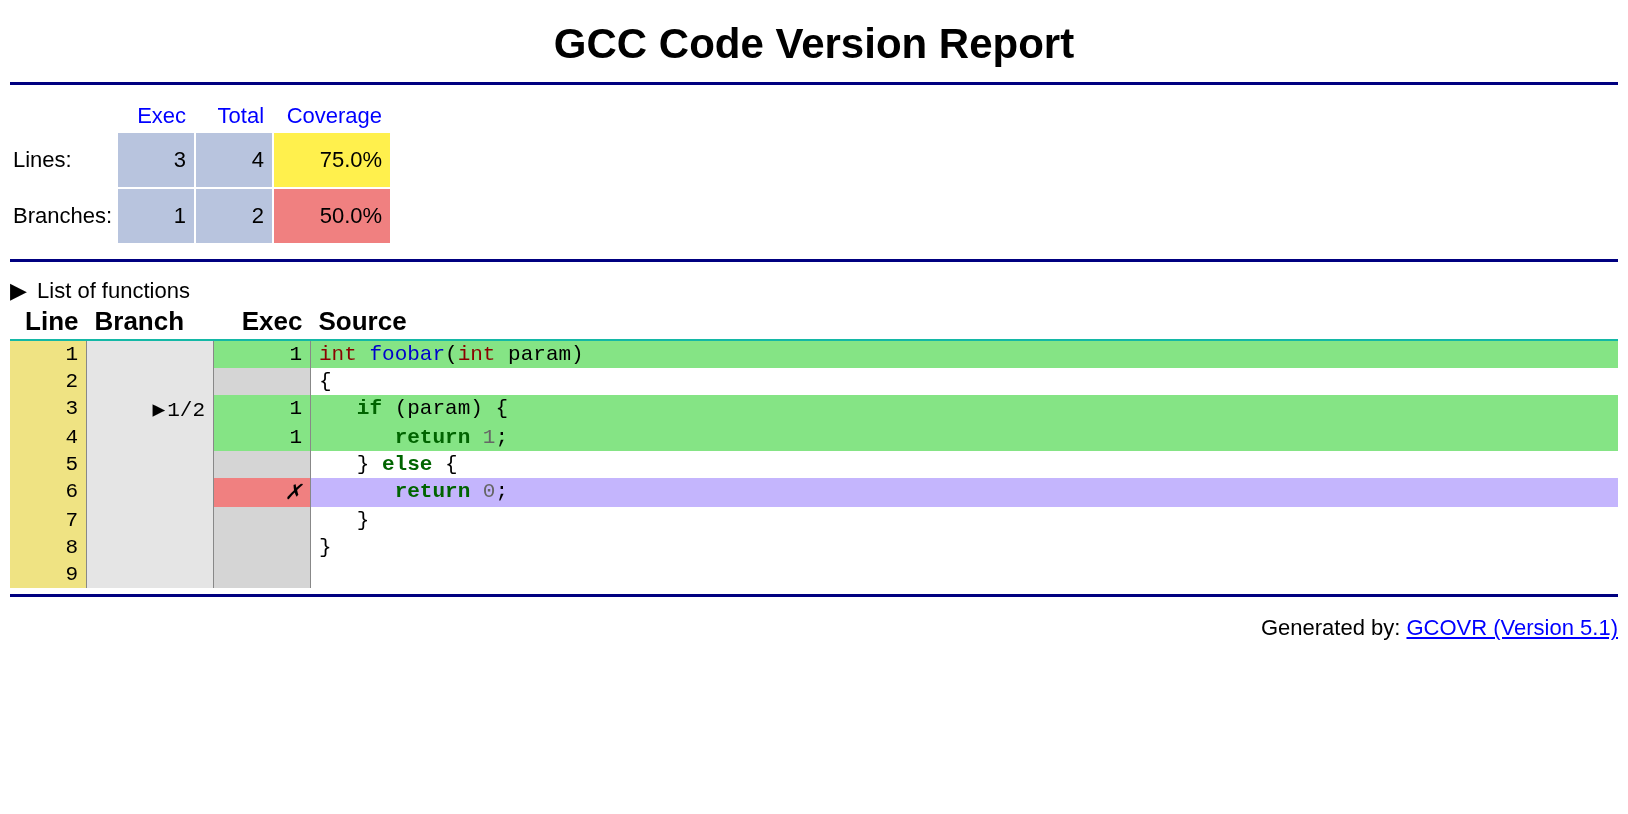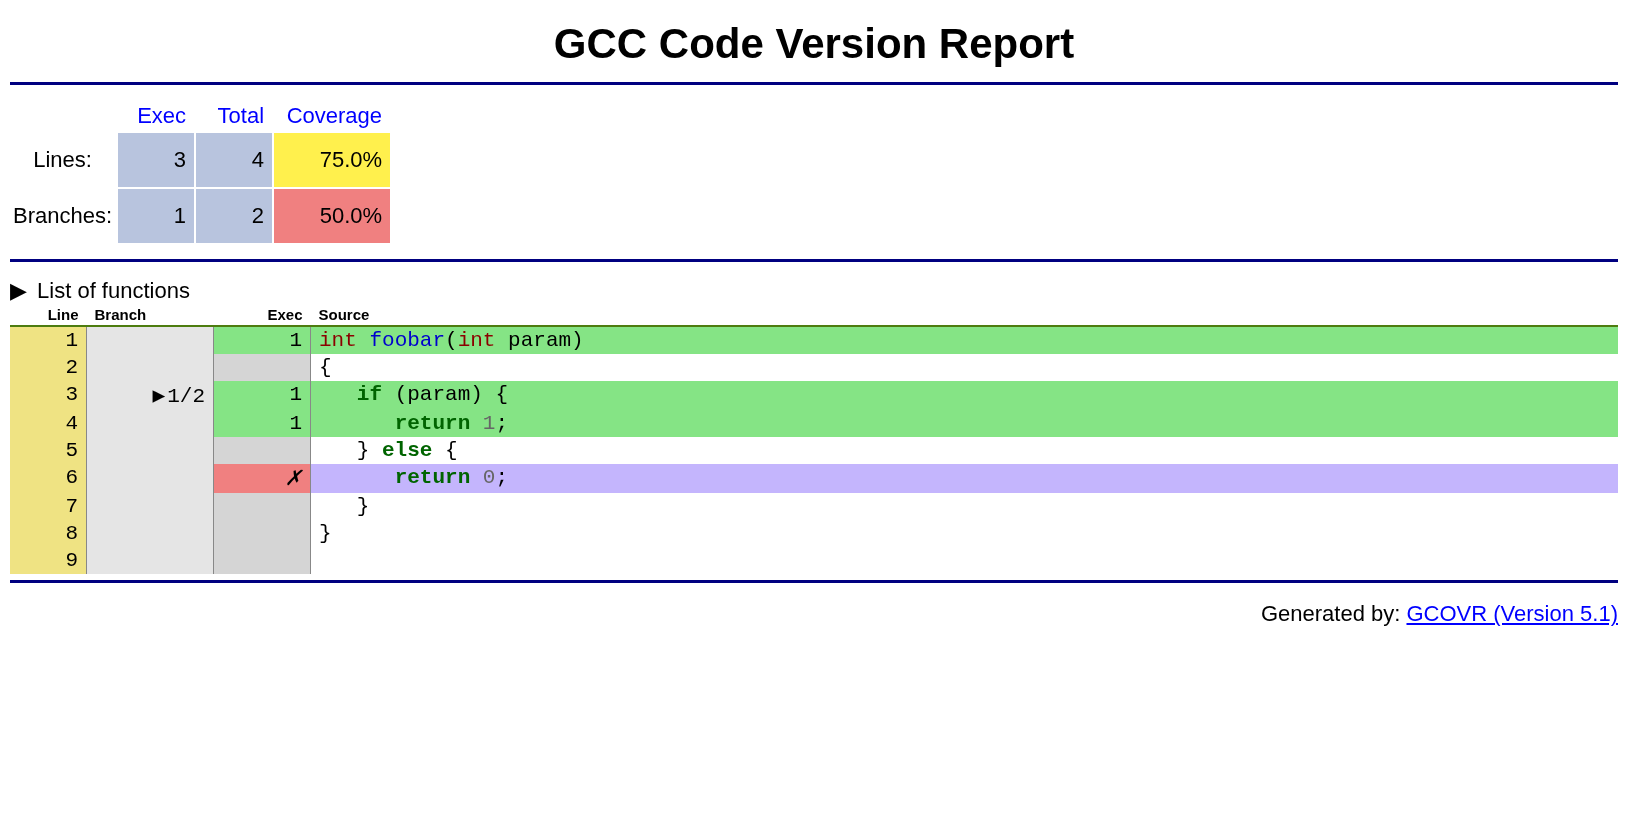--- a/index.html
+++ b/index.html
@@ -44,21 +44,21 @@
       border-collapse: separate;
       border-spacing: 2px;
     }
     .summary-right th {
       font-weight: normal;
       text-align: right;
       padding: 2px 8px;
       color: #00f;
     }
     .summary-right td.lbl {
-      text-align: center;
+      text-align: left;
       padding-right: 4px;
     }
     .summary-right td.num {
       background: #b8c4de;
       text-align: right;
       padding: 2px 8px;
       min-width: 60px;
     }
     .summary-right td.cov {
       text-align: right;
@@ -76,24 +76,24 @@
     .funclist .arrow { display: inline-block; margin-right: 4px; }
     table.source {
       border-collapse: collapse;
       width: 100%;
       font-family: "Menlo", "Consolas", "Courier New", monospace;
       font-size: 21px;
     }
     table.source th {
       text-align: left;
       font-family: Helvetica, Arial, sans-serif;
-      font-size: 15px;
+      font-size: 26px;
       font-weight: bold;
       padding: 0 8px 2px 8px;
-      border-bottom: 2px solid #4d7c0f;
+      border-bottom: 2px solid #14b8a6;
     }
     table.source th.r { text-align: right; }
     table.source th.l { text-align: left; }
     table.source td {
       padding: 2px 8px;
       vertical-align: top;
       white-space: pre;
     }
     td.lineno {
       background: #efe383;

